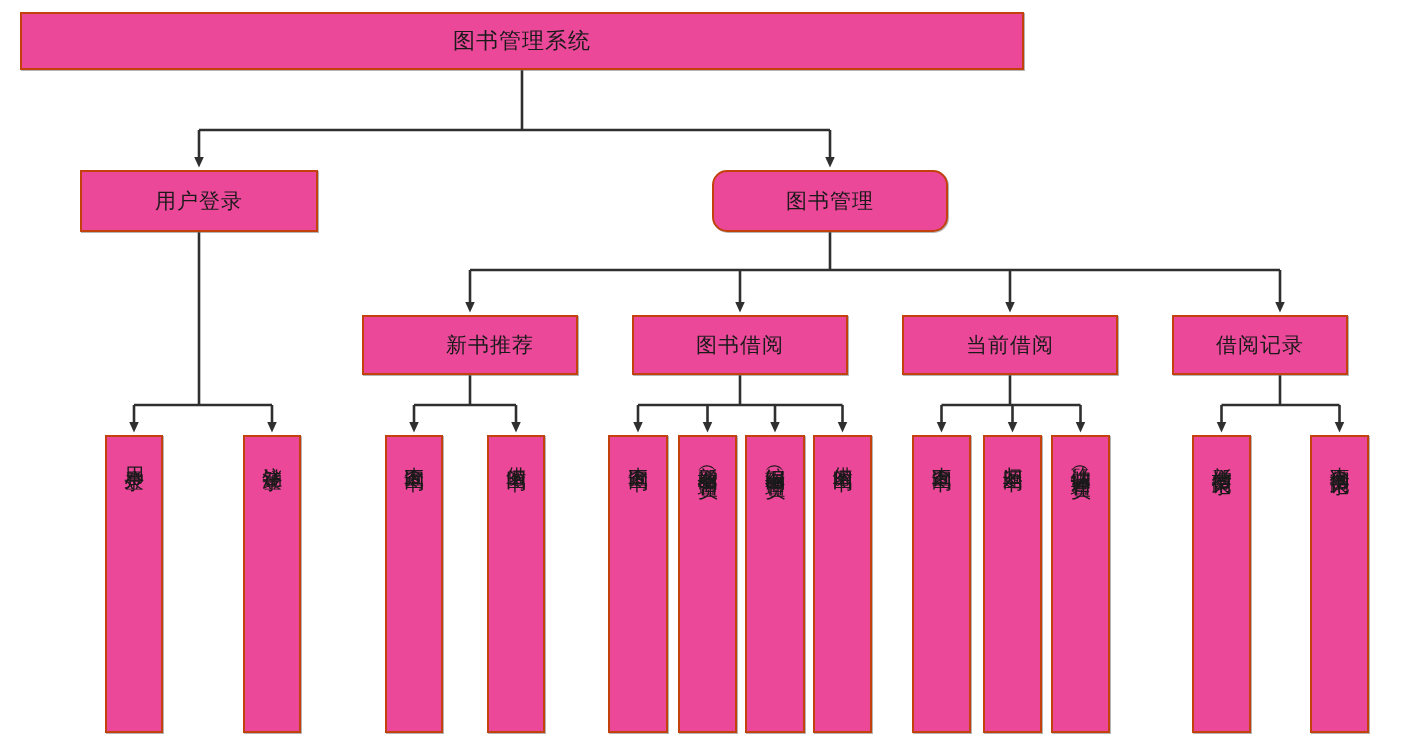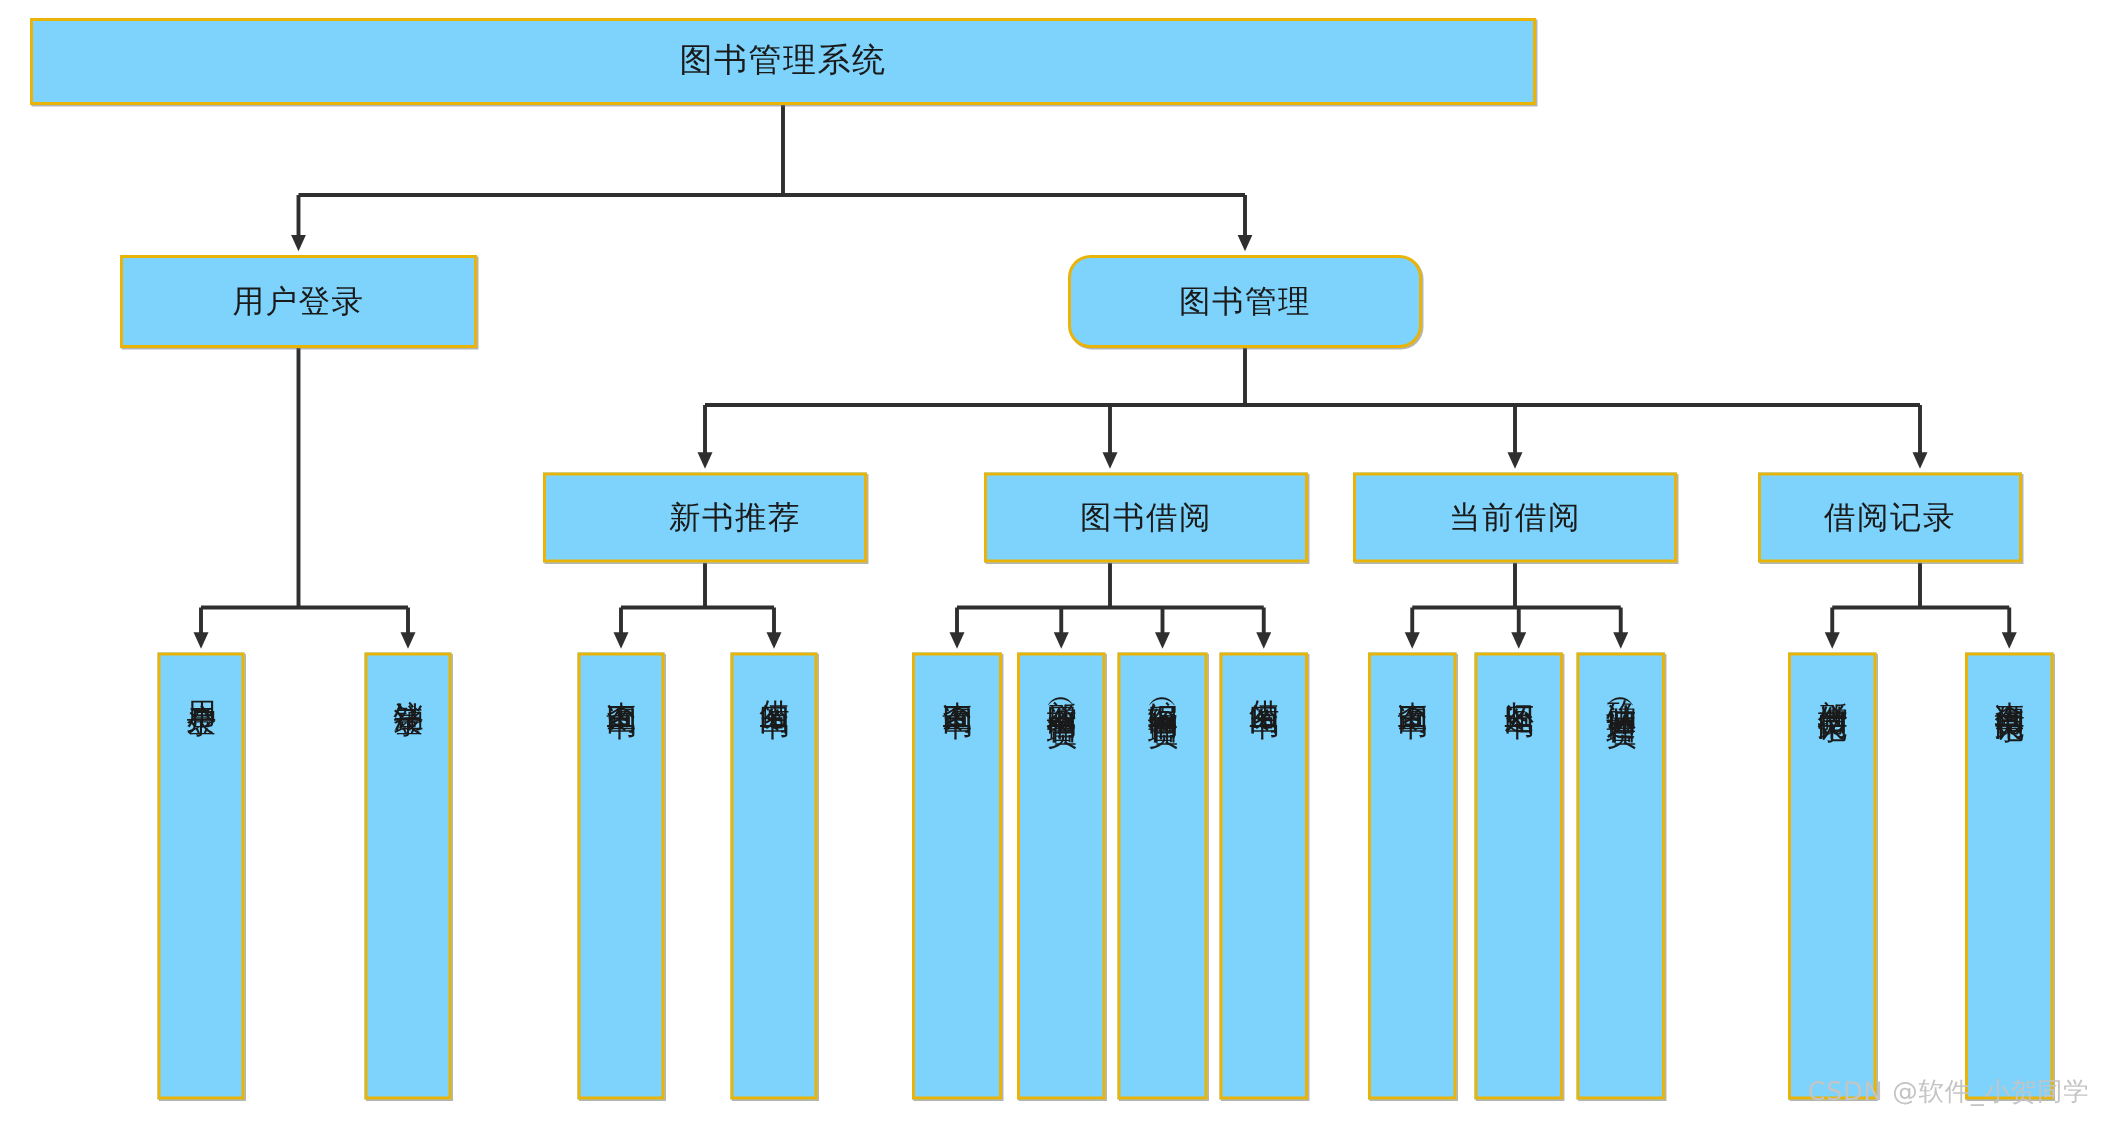--- a/index.html
+++ b/index.html
@@ -21,22 +21,22 @@
     position: absolute;
     left: 0;
     top: 0;
     width: 1405px;
     height: 747px;
     pointer-events: none;
   }
   .node {
     position: absolute;
     box-sizing: border-box;
-    border: 2px solid #eab308;
-    background: #7dd3fc;
+    border: 2px solid #c2410c;
+    background: #ec4899;
     display: flex;
     align-items: center;
     justify-content: center;
     color: #1a1a1a;
     box-shadow: 1px 1px 0 rgba(120,120,120,0.55);
   }
   .node.horiz {
     font-size: 21px;
     line-height: 1.25;
     letter-spacing: 1px;
@@ -122,21 +122,21 @@
       </div>
       <div class="node horiz" style="left: 80px; top: 170px; width: 238px; height: 62px;">
         <span>用户登录</span>
       </div>
       <div class="node horiz" style="left: 712px; top: 170px; width: 236px; height: 62px; border-radius: 15px;">
         <span>图书管理</span>
       </div>
       <div class="node horiz" style="left: 362px; top: 315px; width: 216px; height: 60px; padding-left: 40px;">
         <span>新书推荐</span>
       </div>
-      <div class="node horiz" style="left: 632px; top: 315px; width: 216px; height: 60px; margin-left: 24px;">
+      <div class="node horiz" style="left: 632px; top: 315px; width: 216px; height: 60px;">
         <span>图书借阅</span>
       </div>
       <div class="node horiz" style="left: 902px; top: 315px; width: 216px; height: 60px;">
         <span>当前借阅</span>
       </div>
       <div class="node horiz" style="left: 1172px; top: 315px; width: 176px; height: 60px;">
         <span>借阅记录</span>
       </div>
       <div class="node vert" style="left: 105px; top: 435px; width: 58px; height: 298px;">
         <span class="vtext">用户登录</span>
@@ -172,14 +172,13 @@
         <span class="vtext">确认归还（管理员）</span>
       </div>
       <div class="node vert" style="left: 1192px; top: 435px; width: 59px; height: 298px;">
         <span class="vtext">新增借阅记录</span>
       </div>
       <div class="node vert" style="left: 1310px; top: 435px; width: 59px; height: 298px;">
         <span class="vtext">查询借阅记录</span>
       </div>
     </div>
 
-  <div class="watermark">CSDN @软件_小贺同学</div>
 </div>
 
 </body></html>

